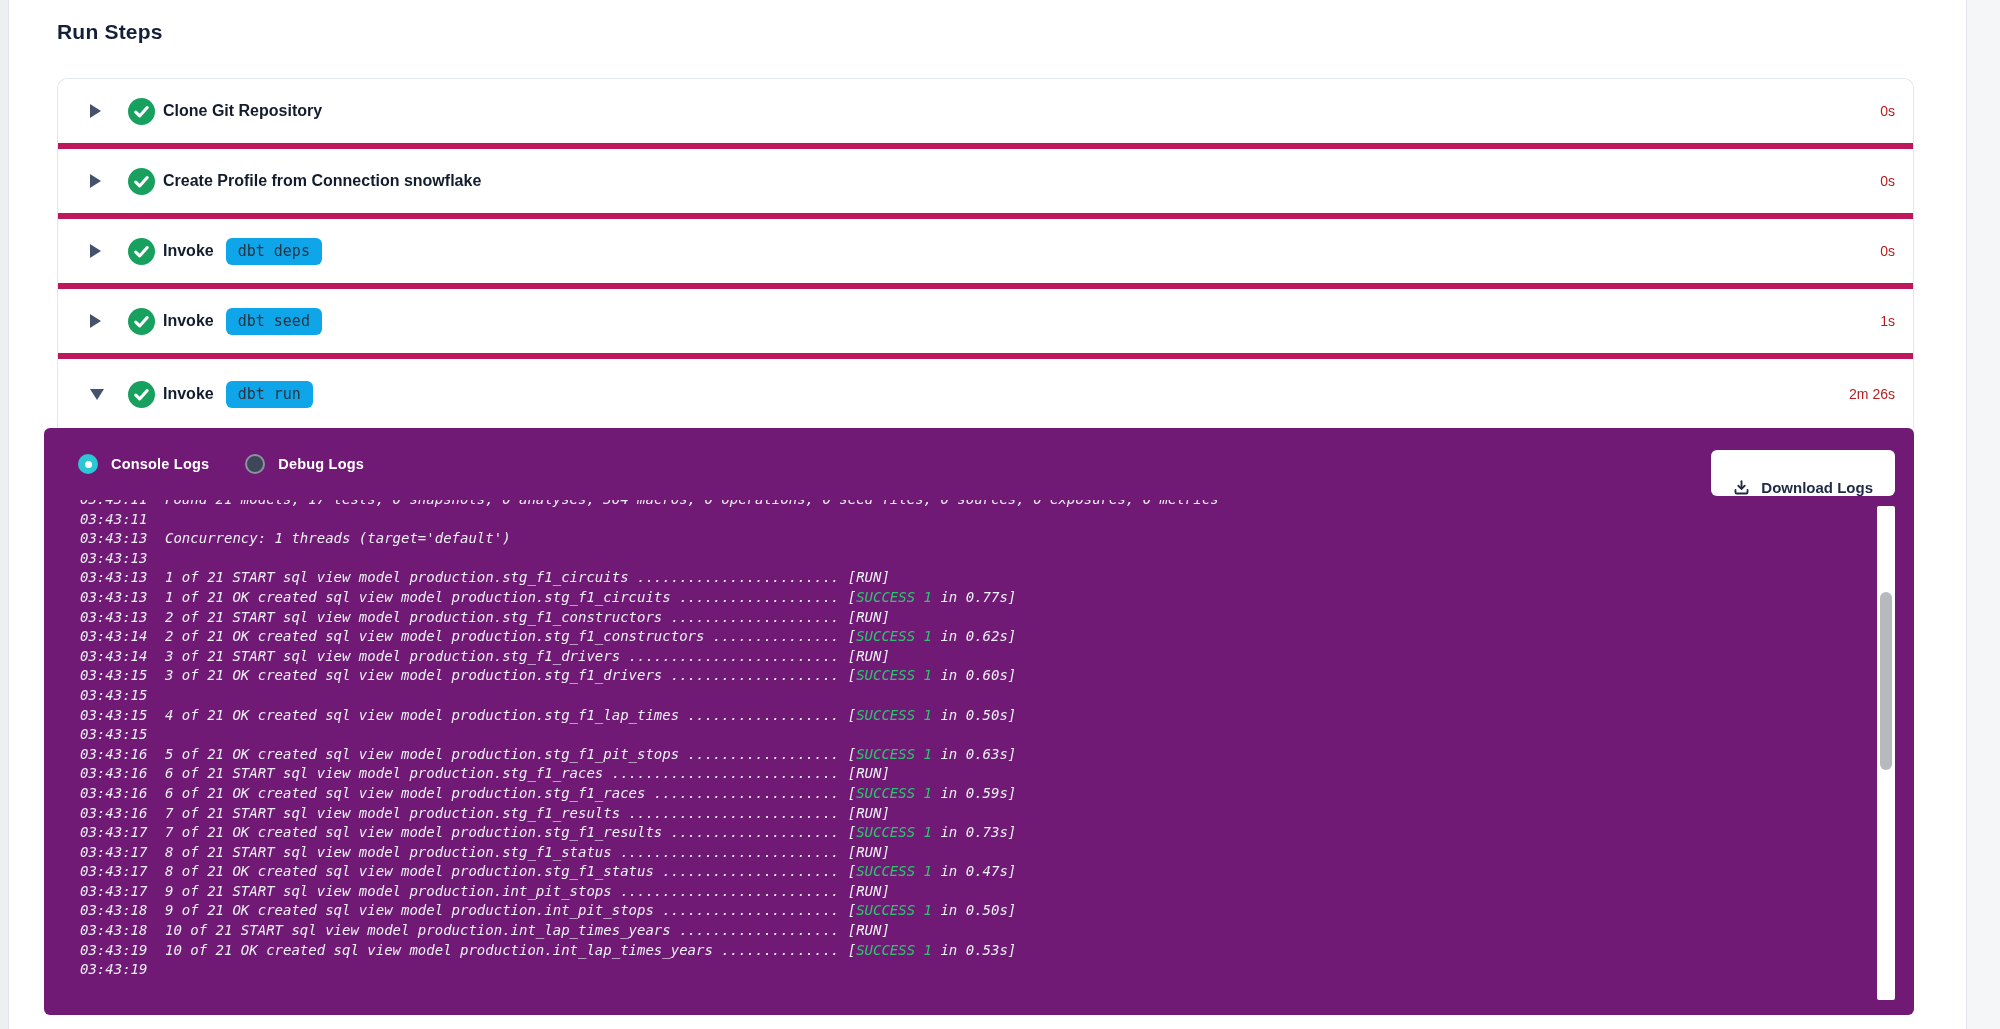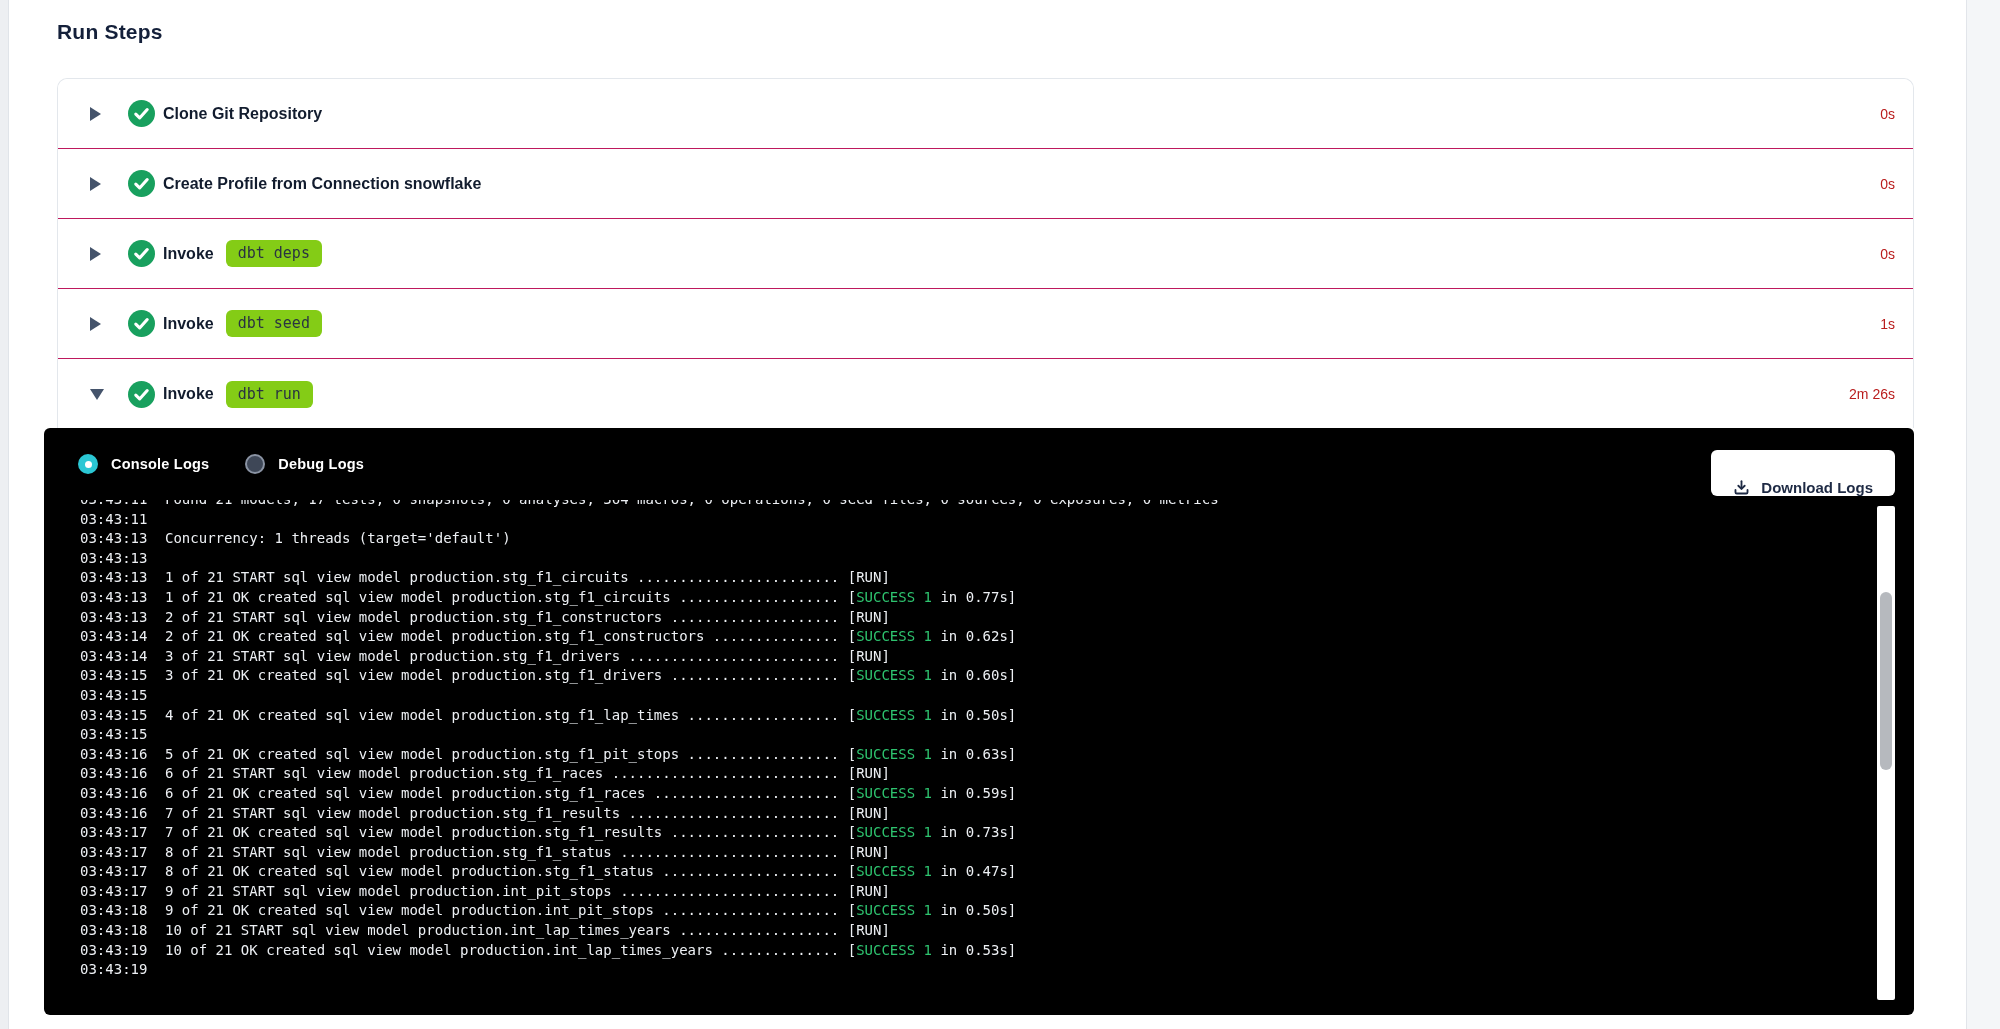--- a/index.html
+++ b/index.html
@@ -22,47 +22,47 @@
     font-size:21px;font-weight:700;color:#14203a;letter-spacing:.2px;
   }
   
   .steps-card{
     position:absolute;left:57px;top:78px;width:1857px;height:350px;
     background:#fff;border:1px solid #e3e7ec;border-bottom:none;
     border-radius:10px 10px 0 0;box-sizing:border-box;
   }
   .step-row{
     height:70px;display:flex;align-items:center;
-    padding:0 18px 0 32px;border-bottom:1px solid #be185d;
+    padding:0 18px 0 32px;border-bottom:6px solid #be185d;
     box-sizing:border-box;cursor:pointer;background:#fff;
   }
   .step-row:first-child{border-radius:10px 10px 0 0;}
   .step-row:last-child{border-bottom:none;}
   .caret{width:14px;height:22px;display:flex;align-items:center;margin-right:24px;flex:none;}
   .caret .tri-right{
     width:0;height:0;border-left:11px solid #44536b;
     border-top:7px solid transparent;border-bottom:7px solid transparent;
   }
   .caret .tri-down{
     width:0;height:0;border-top:11px solid #44536b;
     border-left:7px solid transparent;border-right:7px solid transparent;
   }
   .check{width:27px;height:27px;margin-right:8px;flex:none;display:flex;}
   .step-label{font-size:16px;font-weight:700;color:#121c2e;}
   .step-code{
-    margin-left:12px;background:#84cc16;border-radius:6px;
+    margin-left:12px;background:#0ea5e9;border-radius:6px;
     font-family:"DejaVu Sans Mono", monospace;font-size:15px;color:#2a3342;
     padding:4px 12px;line-height:19px;
   }
   .step-spacer{flex:1;}
   .step-duration{font-size:14px;color:#b91c1c;}
   
   .log-panel{
     position:absolute;left:44px;top:428px;width:1870px;height:587px;
-    background:#000000;border-radius:6px;box-sizing:border-box;
+    background:#701a75;border-radius:6px;box-sizing:border-box;
   }
   .log-header{
     position:absolute;left:0;top:0;right:0;height:72px;
     display:flex;align-items:center;padding-left:34px;box-sizing:border-box;
   }
   .radio-group{display:flex;align-items:center;}
   .radio-item{display:flex;align-items:center;cursor:pointer;margin-right:36px;}
   .radio{
     width:20px;height:20px;border-radius:50%;flex:none;margin-right:13px;
     box-sizing:border-box;display:flex;align-items:center;justify-content:center;
@@ -71,21 +71,21 @@
   .radio-item.selected .radio .dot{width:7px;height:7px;border-radius:50%;background:#fff;}
   .radio-item:not(.selected) .radio{background:#3e4757;border:2px solid #8a93a3;}
   .radio-label{font-size:14.5px;font-weight:700;color:#ffffff;letter-spacing:.2px;}
   .dl-btn{
     position:absolute;right:19px;top:22px;height:46px;padding:0 22px;
     background:#ffffff;border:none;border-radius:6px;cursor:pointer;
     display:flex;align-items:flex-end;gap:11px;
     font-family:"Liberation Sans", sans-serif;font-size:15px;font-weight:600;color:#1e2a44;
   }
   .log-viewport{
-    position:absolute;left:0;right:40px;top:72px;bottom:28px;overflow:hidden;
+    position:absolute;left:0;right:40px;top:72px;bottom:28px;overflow:hidden;font-style:italic;
   }
   .log-content{margin-top:-10px;}
   .log-line{
     display:flex;height:19.6px;line-height:19.6px;padding-left:36px;
     font-family:"DejaVu Sans Mono", monospace;font-size:14px;color:#edf0f4;
     white-space:pre;
   }
   .log-line .lt{width:68px;flex:none;margin-right:17px;}
   .log-line .grn{color:#2ec46f;}
   .scrollbar-track{

